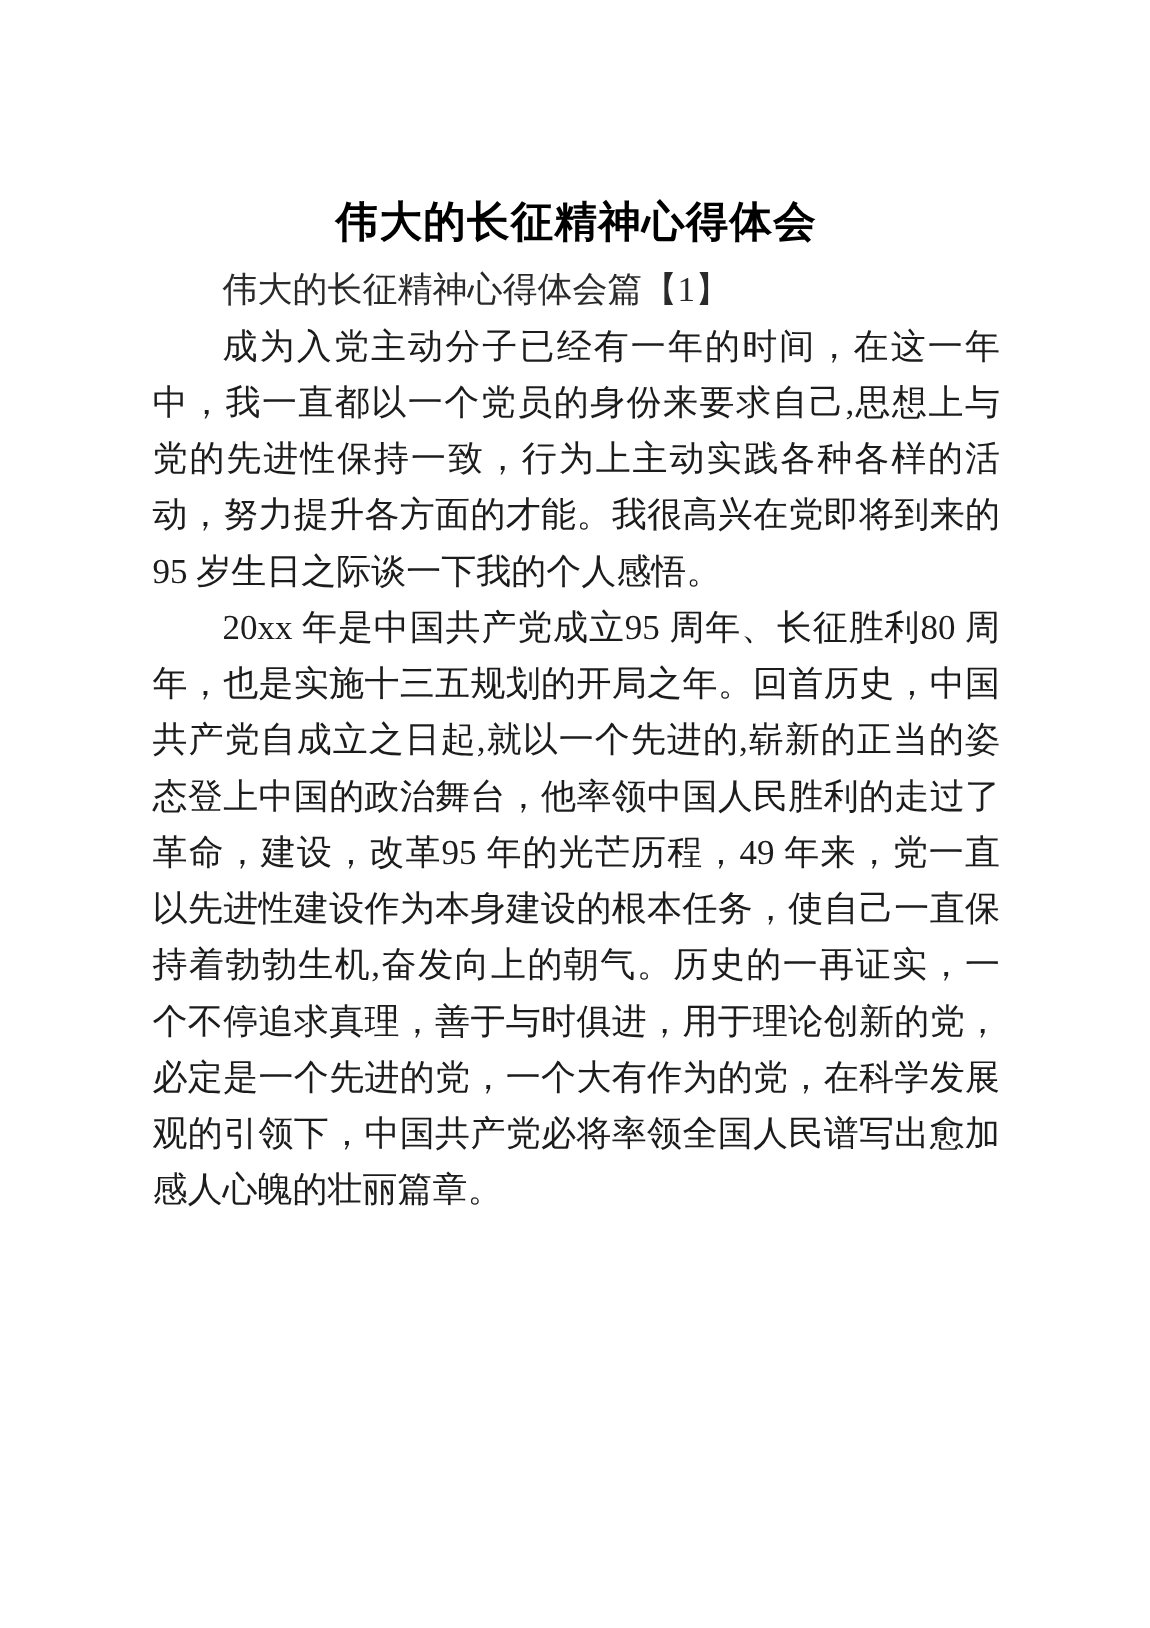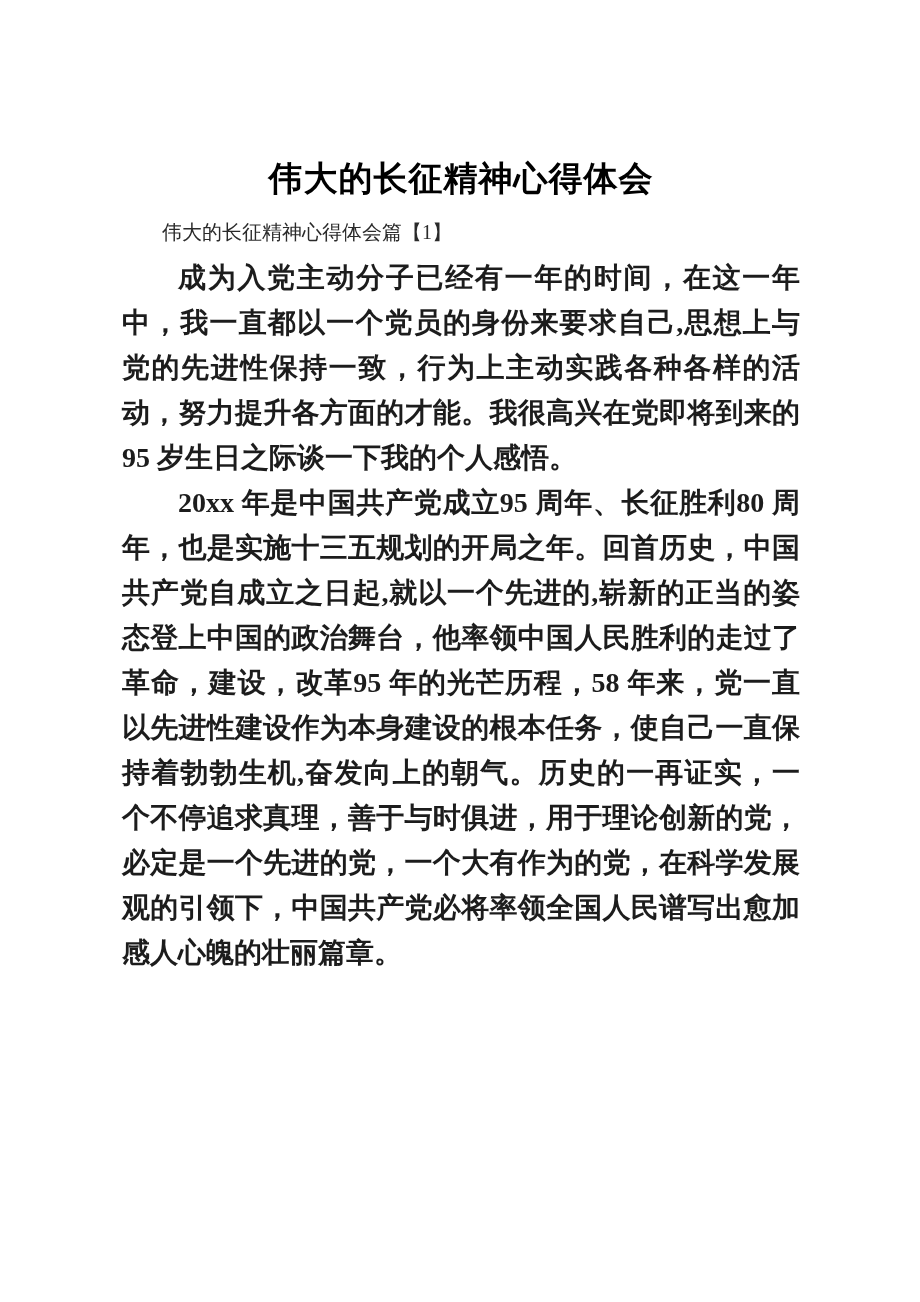--- a/index.html
+++ b/index.html
@@ -23,41 +23,41 @@
     font-size: 34px;
     line-height: 42px;
     font-weight: bold;
     color: #000000;
     text-align: center;
     letter-spacing: 1px;
     font-family: "Liberation Serif", serif;
   }
   .doc-subtitle {
     margin: 0;
-    font-size: 20px;
+    font-size: 28px;
     line-height: 45px;
     color: #2a2a2a;
     text-indent: 2em;
     font-weight: normal;
   }
   .doc-paragraph {
     margin: 0;
     font-size: 28px;
     line-height: 45px;
     color: #1c1c1c;
     text-indent: 2em;
     text-align: justify;
     text-justify: inter-ideograph;
     word-break: break-all;
-    font-weight: bold;
+    font-weight: normal;
   }
 </style>
 </head>
 <body>
 
 <div class="page">
   <div class="doc-content">
     <h1 class="doc-title">伟大的长征精神心得体会</h1>
     <p class="doc-subtitle">伟大的长征精神心得体会篇【1】</p>
     <p class="doc-paragraph">成为入党主动分子已经有一年的时间，在这一年中，我一直都以一个党员的身份来要求自己,思想上与党的先进性保持一致，行为上主动实践各种各样的活动，努力提升各方面的才能。我很高兴在党即将到来的95 岁生日之际谈一下我的个人感悟。</p>
-    <p class="doc-paragraph">20xx 年是中国共产党成立95 周年、长征胜利80 周年，也是实施十三五规划的开局之年。回首历史，中国共产党自成立之日起,就以一个先进的,崭新的正当的姿态登上中国的政治舞台，他率领中国人民胜利的走过了革命，建设，改革95 年的光芒历程，58 年来，党一直以先进性建设作为本身建设的根本任务，使自己一直保持着勃勃生机,奋发向上的朝气。历史的一再证实，一个不停追求真理，善于与时俱进，用于理论创新的党，必定是一个先进的党，一个大有作为的党，在科学发展观的引领下，中国共产党必将率领全国人民谱写出愈加感人心魄的壮丽篇章。</p>
+    <p class="doc-paragraph">20xx 年是中国共产党成立95 周年、长征胜利80 周年，也是实施十三五规划的开局之年。回首历史，中国共产党自成立之日起,就以一个先进的,崭新的正当的姿态登上中国的政治舞台，他率领中国人民胜利的走过了革命，建设，改革95 年的光芒历程，49 年来，党一直以先进性建设作为本身建设的根本任务，使自己一直保持着勃勃生机,奋发向上的朝气。历史的一再证实，一个不停追求真理，善于与时俱进，用于理论创新的党，必定是一个先进的党，一个大有作为的党，在科学发展观的引领下，中国共产党必将率领全国人民谱写出愈加感人心魄的壮丽篇章。</p>
   </div>
 </div>
 
 </body></html>

